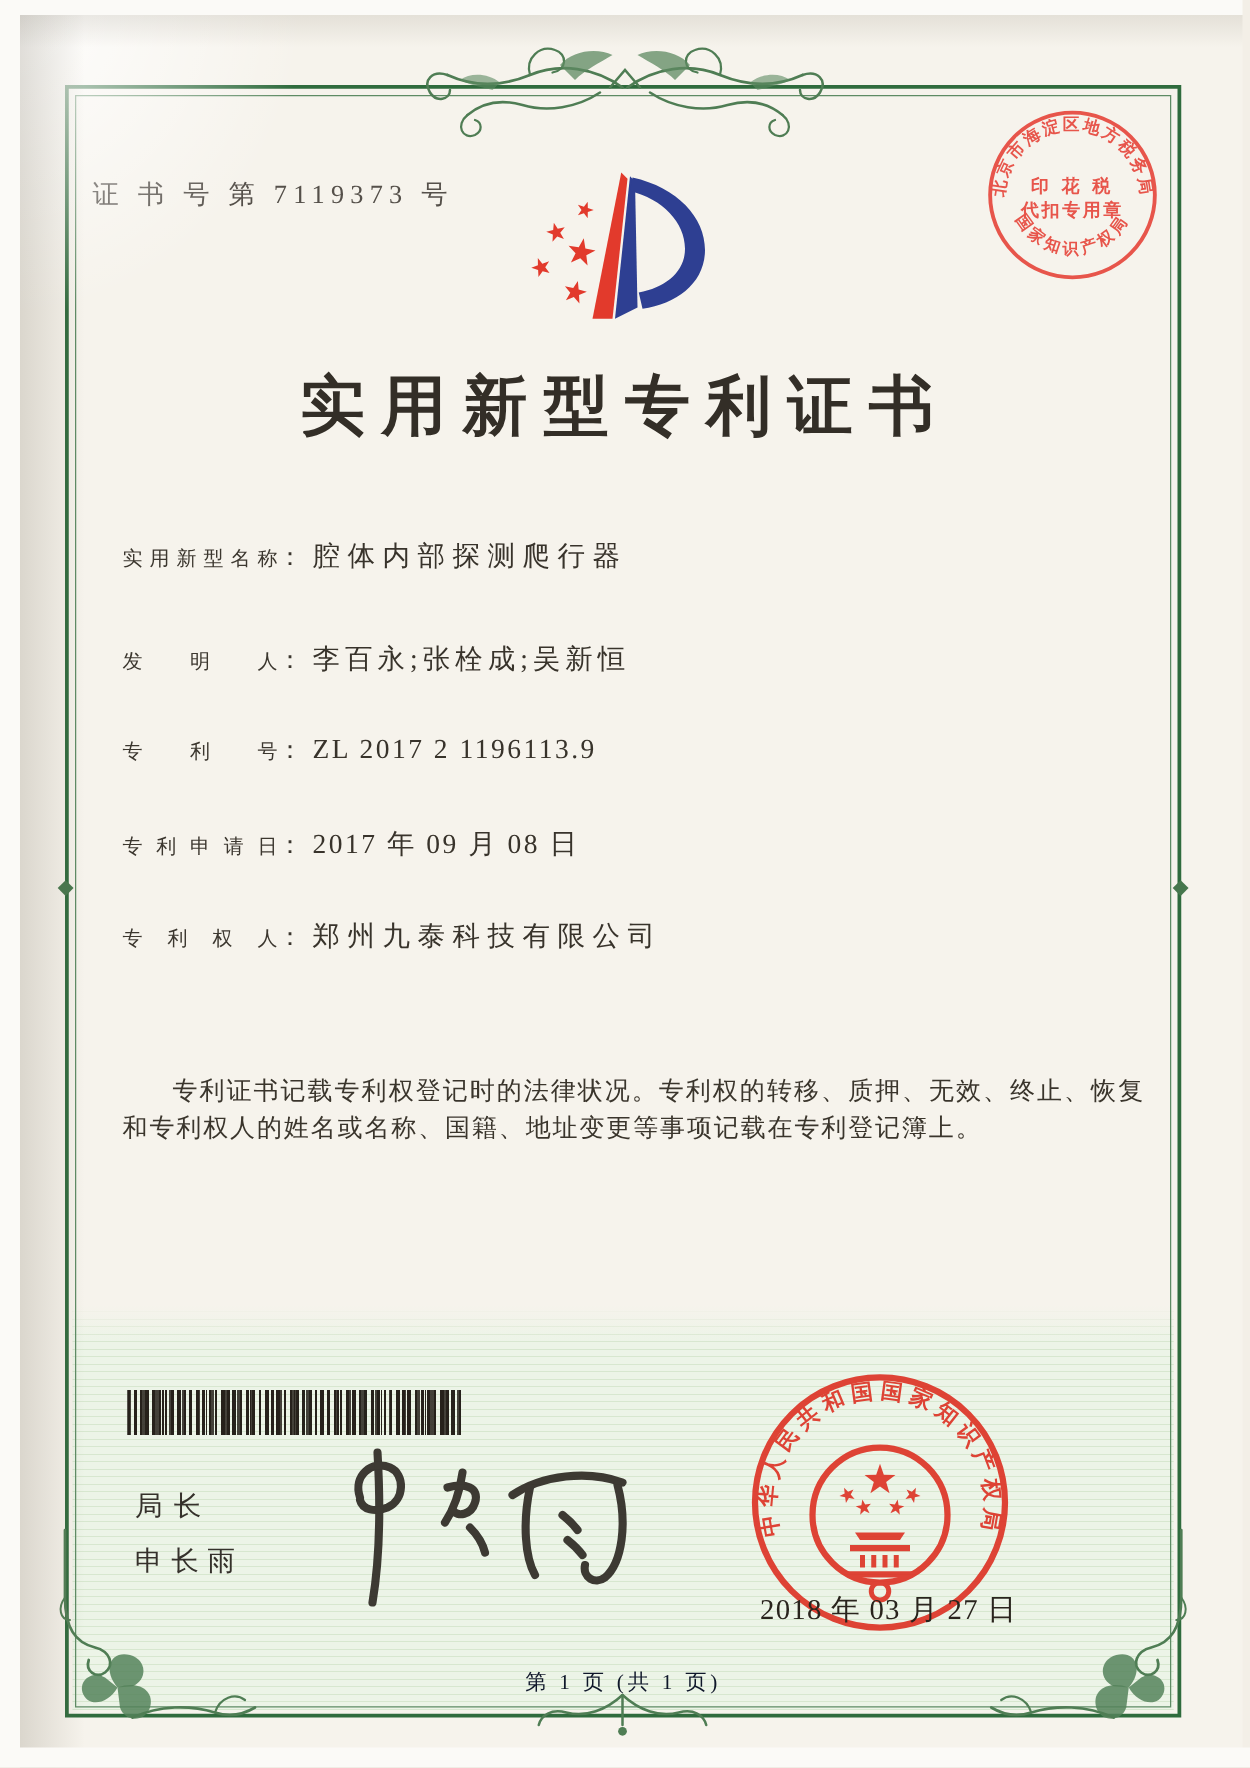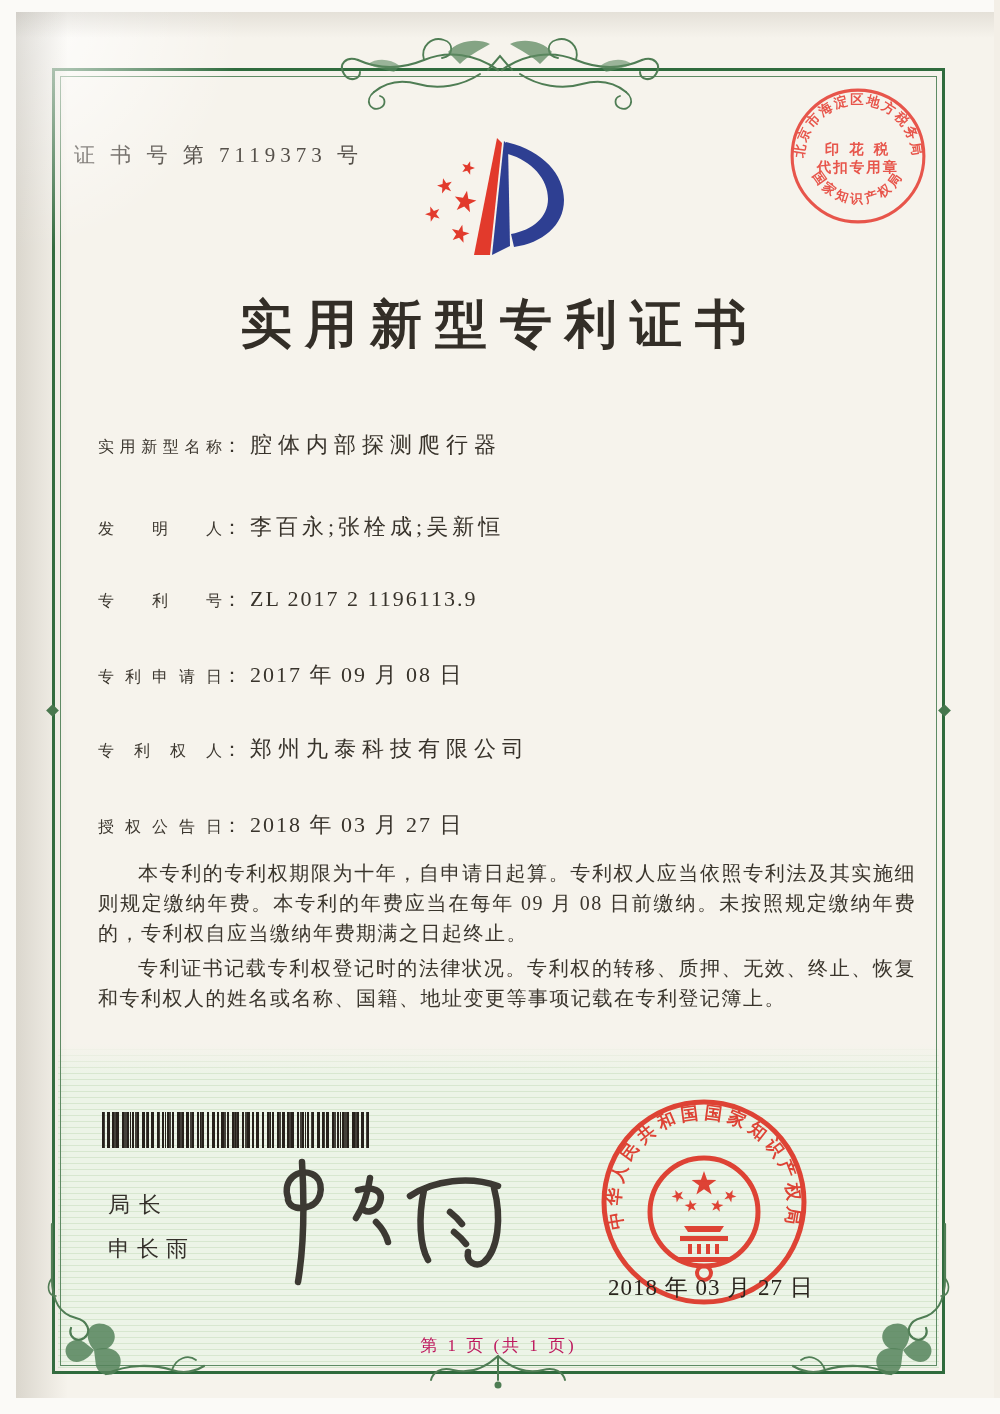--- a/index.html
+++ b/index.html
@@ -67,21 +67,21 @@
     font-family:Liberation Serif, serif;color:#35312b;}
   .signature{left:258px;top:1156px;z-index:5;}
 
   
   .tax-stamp{left:788px;top:86px;z-index:6;opacity:.9;}
   .office-stamp{left:598px;top:1096px;z-index:6;opacity:.92;}
   .stamp-date{left:608px;top:1272px;font-size:23px;letter-spacing:1px;color:#29241d;z-index:7;white-space:nowrap;}
 
   
   .page-footer{left:52px;top:1334px;width:893px;text-align:center;font-size:17px;letter-spacing:3px;
-               color:#be185d;z-index:4;}
+               color:#0f172a;z-index:4;}
 
   .logo-wrap{left:418px;top:126px;z-index:4;}
   svg text{font-family:"Liberation Sans","DejaVu Sans",sans-serif;}
 </style>
 </head>
 <body>
 
 <div class="page">
 
   <svg width="0" height="0" style="position:absolute">
@@ -192,26 +192,22 @@
   </div>
   <div class="abs frow" style="top:586px;">
     <span class="f-label">专利号</span><span class="f-colon">：</span><span class="f-value num">ZL 2017 2 1196113.9</span>
   </div>
   <div class="abs frow" style="top:660px;">
     <span class="f-label">专利申请日</span><span class="f-colon">：</span><span class="f-value num">2017 年 09 月 08 日</span>
   </div>
   <div class="abs frow" style="top:734px;">
     <span class="f-label">专利权人</span><span class="f-colon">：</span><span class="f-value">郑州九泰科技有限公司</span>
   </div>
-  <div class="abs frow" style="top:810px;">
-    <span class="f-label">授权公告日</span><span class="f-colon">：</span><span class="f-value num">2018 年 03 月 27 日</span>
-  </div>
 
   <div class="abs paras">
-    <p>本专利的专利权期限为十年，自申请日起算。专利权人应当依照专利法及其实施细则规定缴纳年费。本专利的年费应当在每年 09 月 08 日前缴纳。未按照规定缴纳年费的，专利权自应当缴纳年费期满之日起终止。</p>
     <p>专利证书记载专利权登记时的法律状况。专利权的转移、质押、无效、终止、恢复和专利权人的姓名或名称、国籍、地址变更等事项记载在专利登记簿上。</p>
   </div>
 
   <div class="abs barcode"></div>
 
   <div class="abs officer-title">局长</div>
   <div class="abs officer-name">申长雨</div>
 
   <svg class="abs signature" width="250" height="135" viewBox="0 0 250 135">
     <g stroke="#2e2a24" stroke-width="6.5" fill="none" stroke-linecap="round" opacity=".92">

